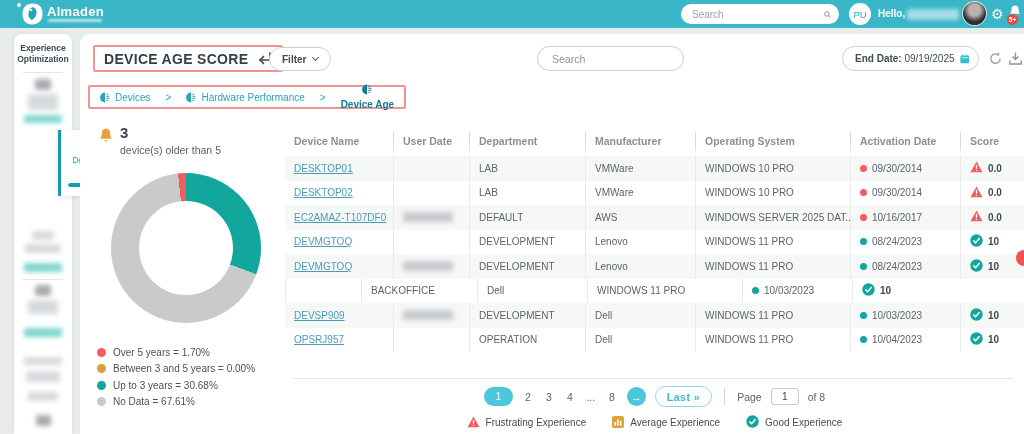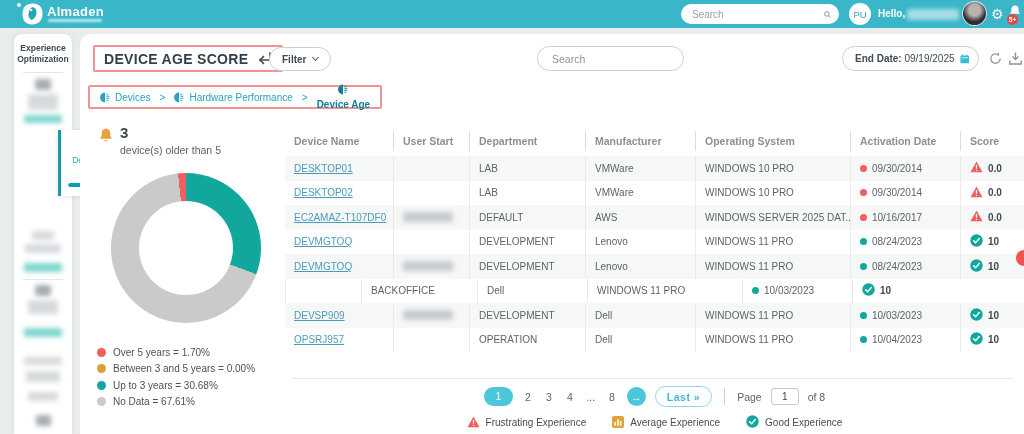--- a/index.html
+++ b/index.html
@@ -215,21 +215,21 @@
     </div>
     <div class="icon-btn" style="left:928px">
       <svg width="15" height="15" viewBox="0 0 15 15">
           <path d="M7.5 1.5 V8" stroke="#8e949a" stroke-width="1.4"></path>
           <path d="M4.6 5.5 L7.5 8.5 L10.4 5.5" fill="none" stroke="#8e949a" stroke-width="1.4"></path>
           <path d="M1.8 9.5 V13 H13.2 V9.5" fill="none" stroke="#8e949a" stroke-width="1.4"></path>
         </svg>
     </div>
 
     <div class="crumb-box">
-      <div style="display:flex;align-items:center;gap:9px">
+      <div style="display:flex;align-items:center;gap:15px">
           <span class="crumb">
             <svg width="11" height="11" viewBox="0 0 11 11">
               <path d="M5 .6 a4.9 4.9 0 0 0 0 9.8Z" fill="#2aa2b8"></path>
               <path d="M6.3 2.2h1.9M6.3 4.2h3.1M6.3 6.2h3.1M6.3 8.2h1.9" stroke="#2aa2b8" stroke-width="1.1"></path>
             </svg>
             <span>Devices</span>
           </span>
           <span class="crumb-sep">&gt;</span>
           <span class="crumb">
             <svg width="11" height="11" viewBox="0 0 11 11">
@@ -276,21 +276,21 @@
         </div>
         <div class="cl-row">
           <span class="dot" style="background: rgb(201, 203, 203);"></span>
           <span>No Data  = 67.61%</span>
         </div>
       </div>
 
     <div class="table">
       <div class="thead">
           <div class="th c0">Device Name</div>
-          <div class="th c1">User Start</div>
+          <div class="th c1">User Date</div>
           <div class="th c2">Department</div>
           <div class="th c3">Manufacturer</div>
           <div class="th c4">Operating System</div>
           <div class="th c5">Activation Date</div>
           <div class="th c6">Score</div>
         </div>
       <div>
           <div class="trow odd">
             <div class="td c0">
               <span class="dev-link">DESKTOP01</span>

